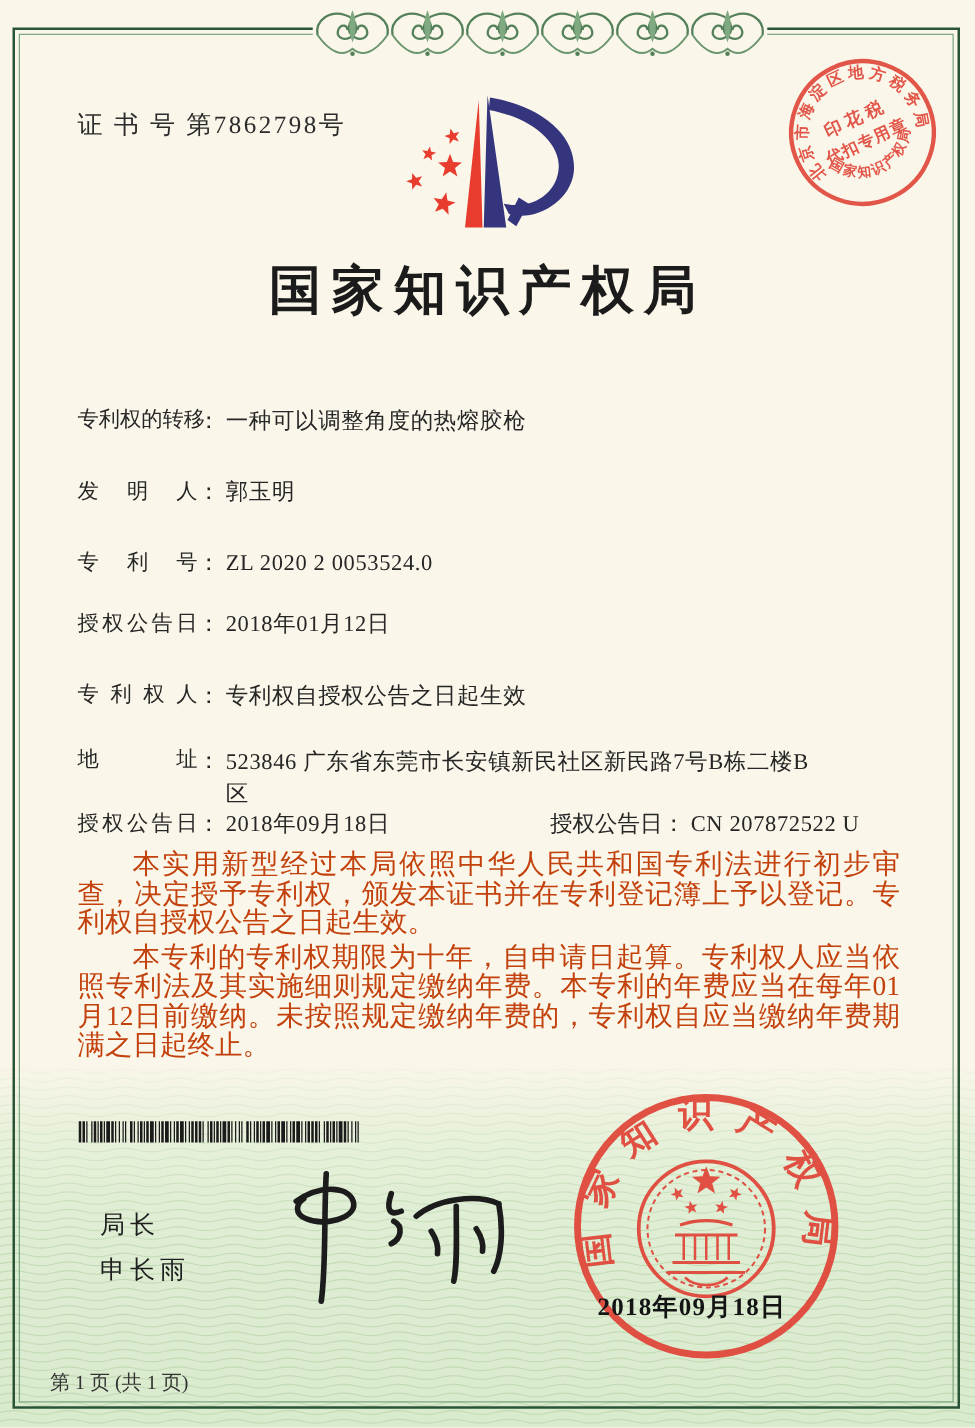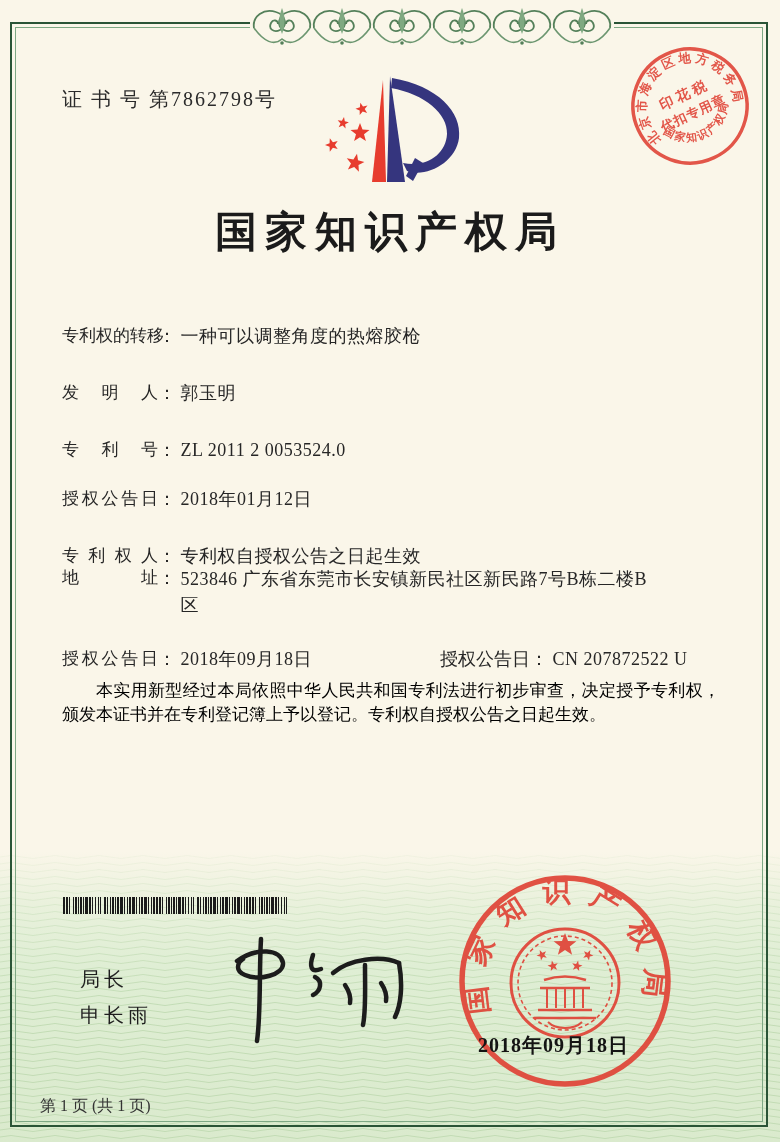--- a/index.html
+++ b/index.html
@@ -32,22 +32,22 @@
   #title{left:0;top:204px;width:780px;text-align:center;font-size:42px;font-weight:bold;
     letter-spacing:8px;color:#1b1b1b;z-index:2;}
   
   .frow{position:absolute;left:62px;font-size:18px;color:#262626;z-index:2;white-space:nowrap;}
   .lbl{display:inline-block;width:96px;text-align:justify;text-align-last:justify;
     font-size:17px;vertical-align:top;}
   .val{letter-spacing:.5px;}
   .val-wrap{display:inline-block;width:468px;white-space:normal;vertical-align:top;line-height:26px;}
   #row-grant .grp2{position:absolute;left:378px;top:0;}
   
-  #paras{left:62px;top:679px;width:658px;z-index:2;font-size:17px;line-height:23.5px;
-    color:#000000;text-align:justify;}
+  #paras{left:62px;top:679px;width:658px;z-index:2;font-size:22px;line-height:23.5px;
+    color:#c2410c;text-align:justify;}
   #paras p{margin:0 0 4px 0;text-indent:2em;}
   
   #barcode{left:63px;top:897px;width:224px;height:17px;z-index:2;display:flex;align-items:stretch;}
   #barcode span{display:block;height:100%;}
   
   #officer-title{left:80px;top:966px;font-size:20px;letter-spacing:4px;z-index:2;color:#1e1e1e;}
   #officer-name{left:80px;top:1002px;font-size:20px;letter-spacing:4px;z-index:2;color:#1e1e1e;}
   #signature{left:185px;top:933px;z-index:2;}
   
   #seal{left:452px;top:868px;z-index:3;opacity:.93;}
@@ -149,45 +149,46 @@
 <div class="frow" style="top:324px">
   <span class="lbl">专利权的转移</span><span>：</span>
   <span class="val">一种可以调整角度的热熔胶枪</span>
 </div>
 <div class="frow" style="top:381px">
   <span class="lbl">发明人</span><span>：</span>
   <span class="val">郭玉明</span>
 </div>
 <div class="frow" style="top:438px">
   <span class="lbl">专利号</span><span>：</span>
-  <span class="val">ZL 2011 2 0053524.0</span>
+  <span class="val">ZL 2020 2 0053524.0</span>
 </div>
 <div class="frow" style="top:487px">
   <span class="lbl">授权公告日</span><span>：</span>
   <span class="val">2018年01月12日</span>
 </div>
 <div class="frow" style="top:544px">
   <span class="lbl">专利权人</span><span>：</span>
   <span class="val">专利权自授权公告之日起生效</span>
 </div>
-<div class="frow" style="top:566px">
+<div class="frow" style="top:596px">
   <span class="lbl">地址</span><span>：</span>
   <span class="val val-wrap">523846 广东省东莞市长安镇新民社区新民路7号B栋二楼B区</span>
 </div>
 <div class="frow" id="row-grant" style="top:647px">
   <span class="lbl">授权公告日</span><span>：</span>
   <span class="val">2018年09月18日</span>
   <span class="grp2">
     <span>授权公告日</span><span>：</span>
     <span class="val">CN 207872522 U</span>
   </span>
 </div>
 
 <div id="paras" class="abs">
   <p>本实用新型经过本局依照中华人民共和国专利法进行初步审查，决定授予专利权，颁发本证书并在专利登记簿上予以登记。专利权自授权公告之日起生效。</p>
+  <p>本专利的专利权期限为十年，自申请日起算。专利权人应当依照专利法及其实施细则规定缴纳年费。本专利的年费应当在每年01月12日前缴纳。未按照规定缴纳年费的，专利权自应当缴纳年费期满之日起终止。</p>
 </div>
 
 <div id="barcode" class="abs">
     <span style="width: 2px; background: rgb(27, 27, 27);"></span>
     <span style="width: 1px; background: transparent;"></span>
     <span style="width: 2px; background: rgb(27, 27, 27);"></span>
     <span style="width: 1px; background: transparent;"></span>
     <span style="width: 1px; background: rgb(27, 27, 27);"></span>
     <span style="width: 3px; background: transparent;"></span>
     <span style="width: 1px; background: rgb(27, 27, 27);"></span>

